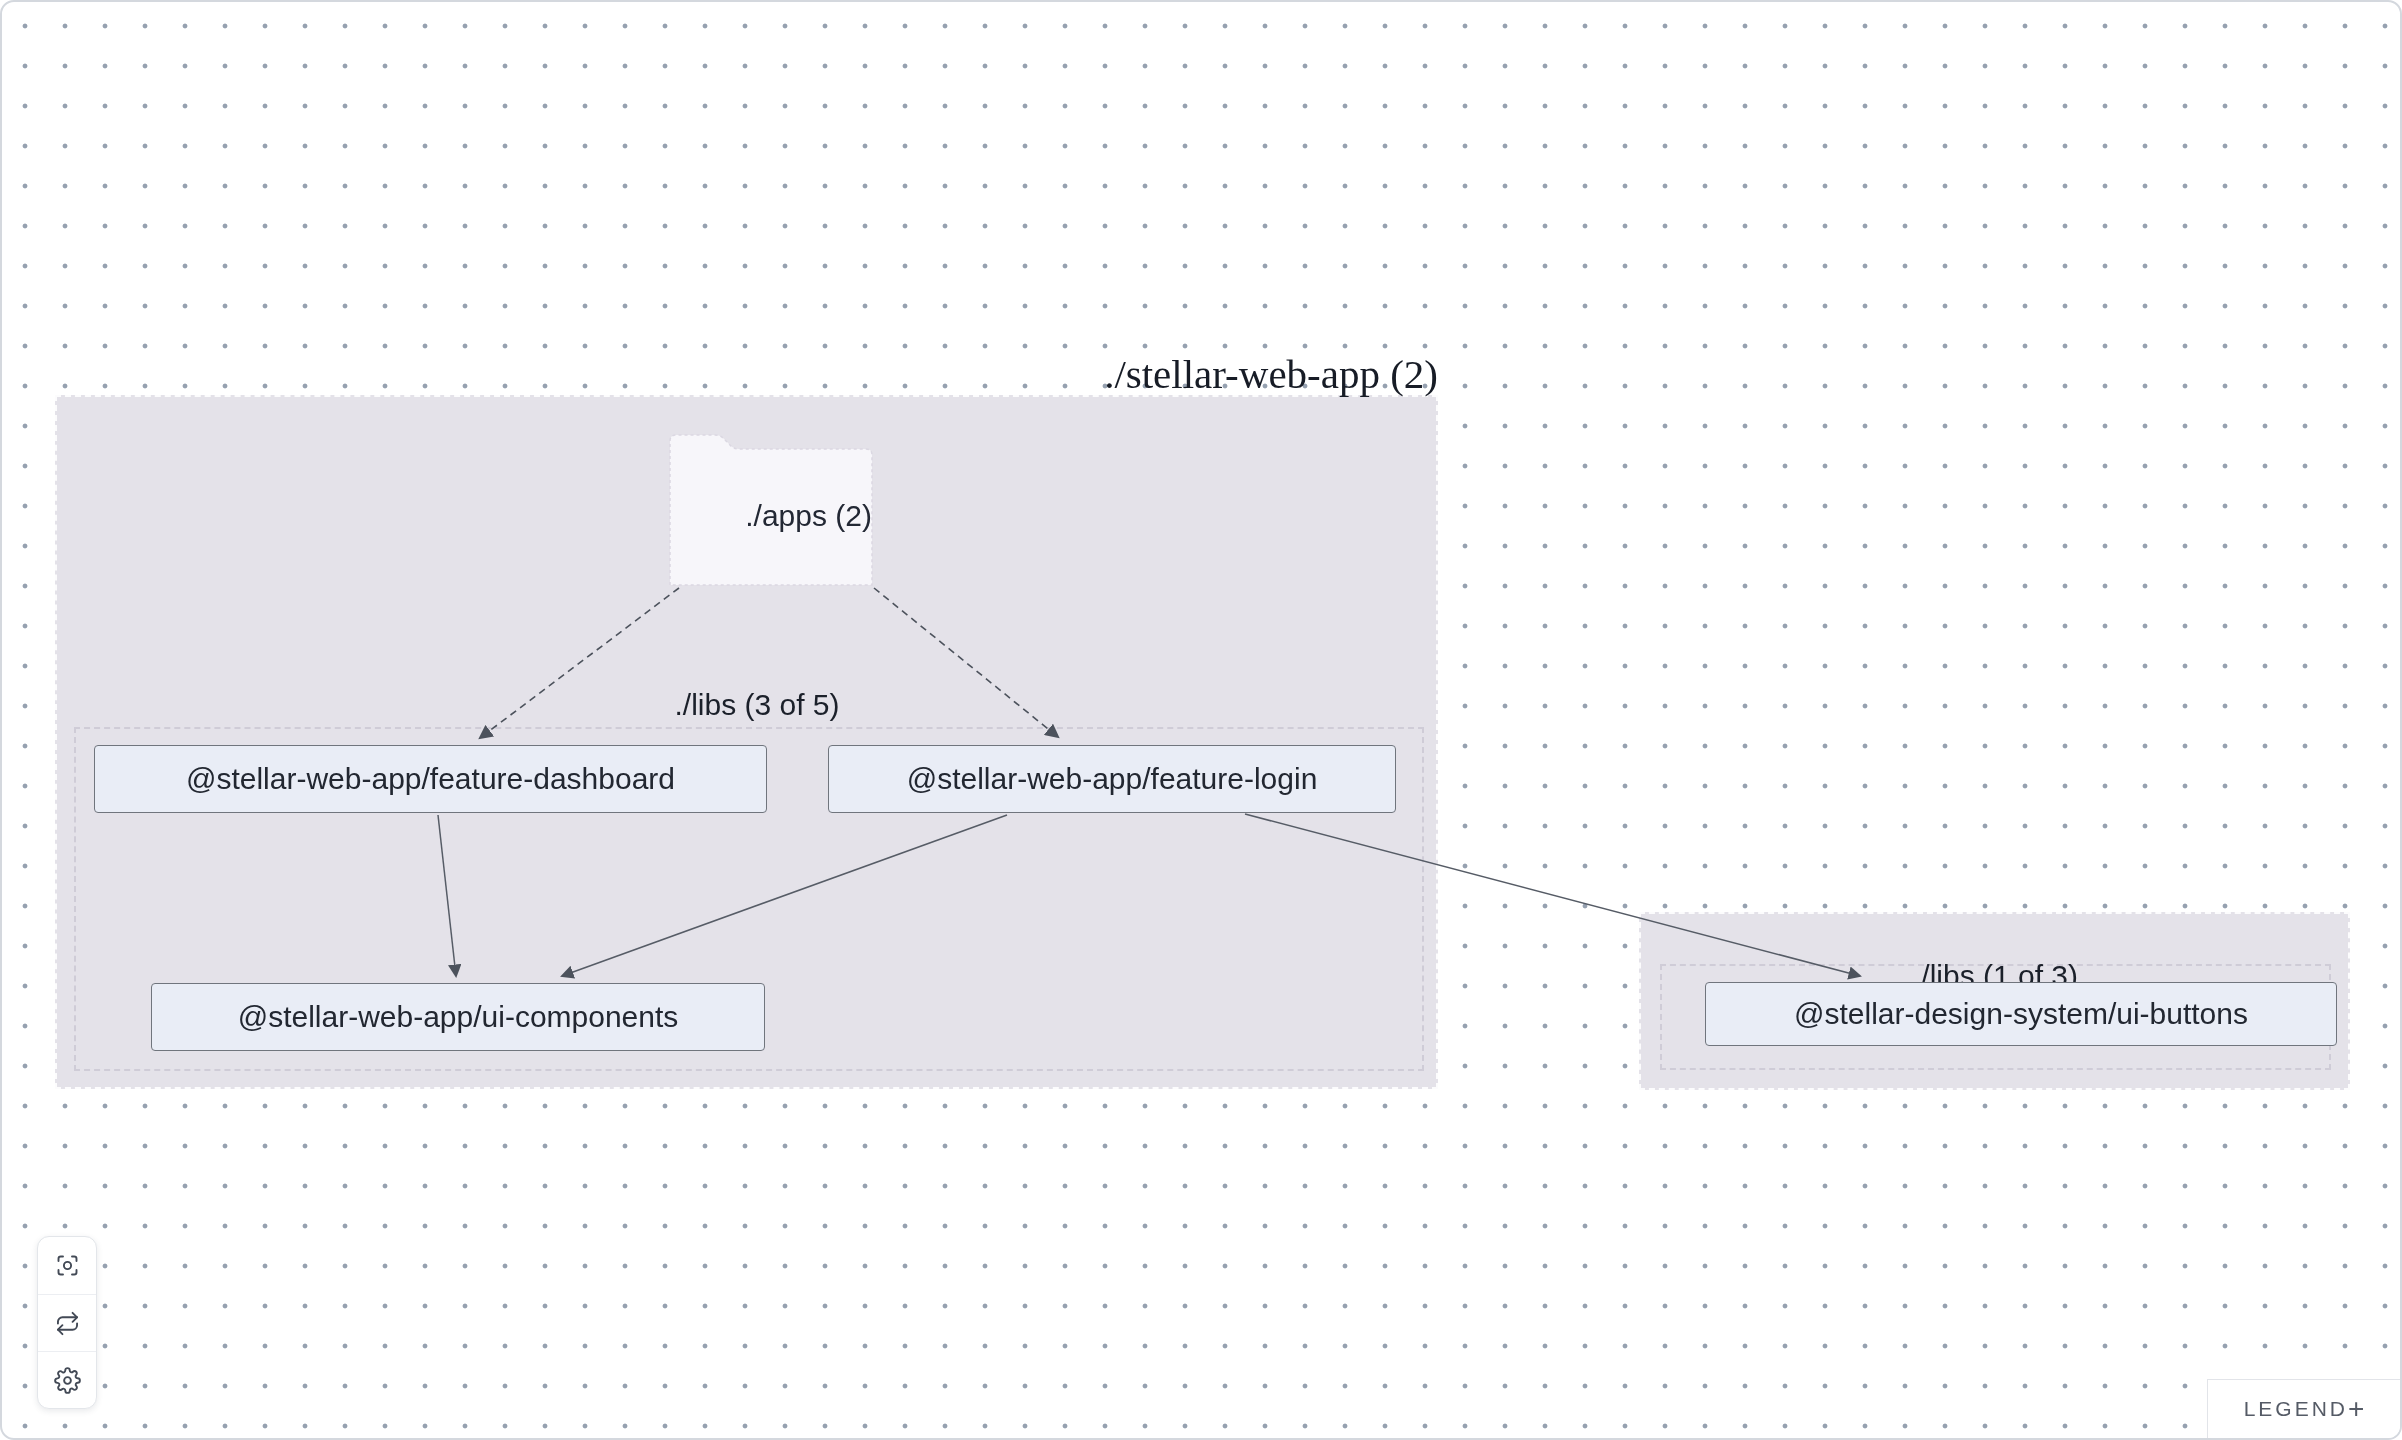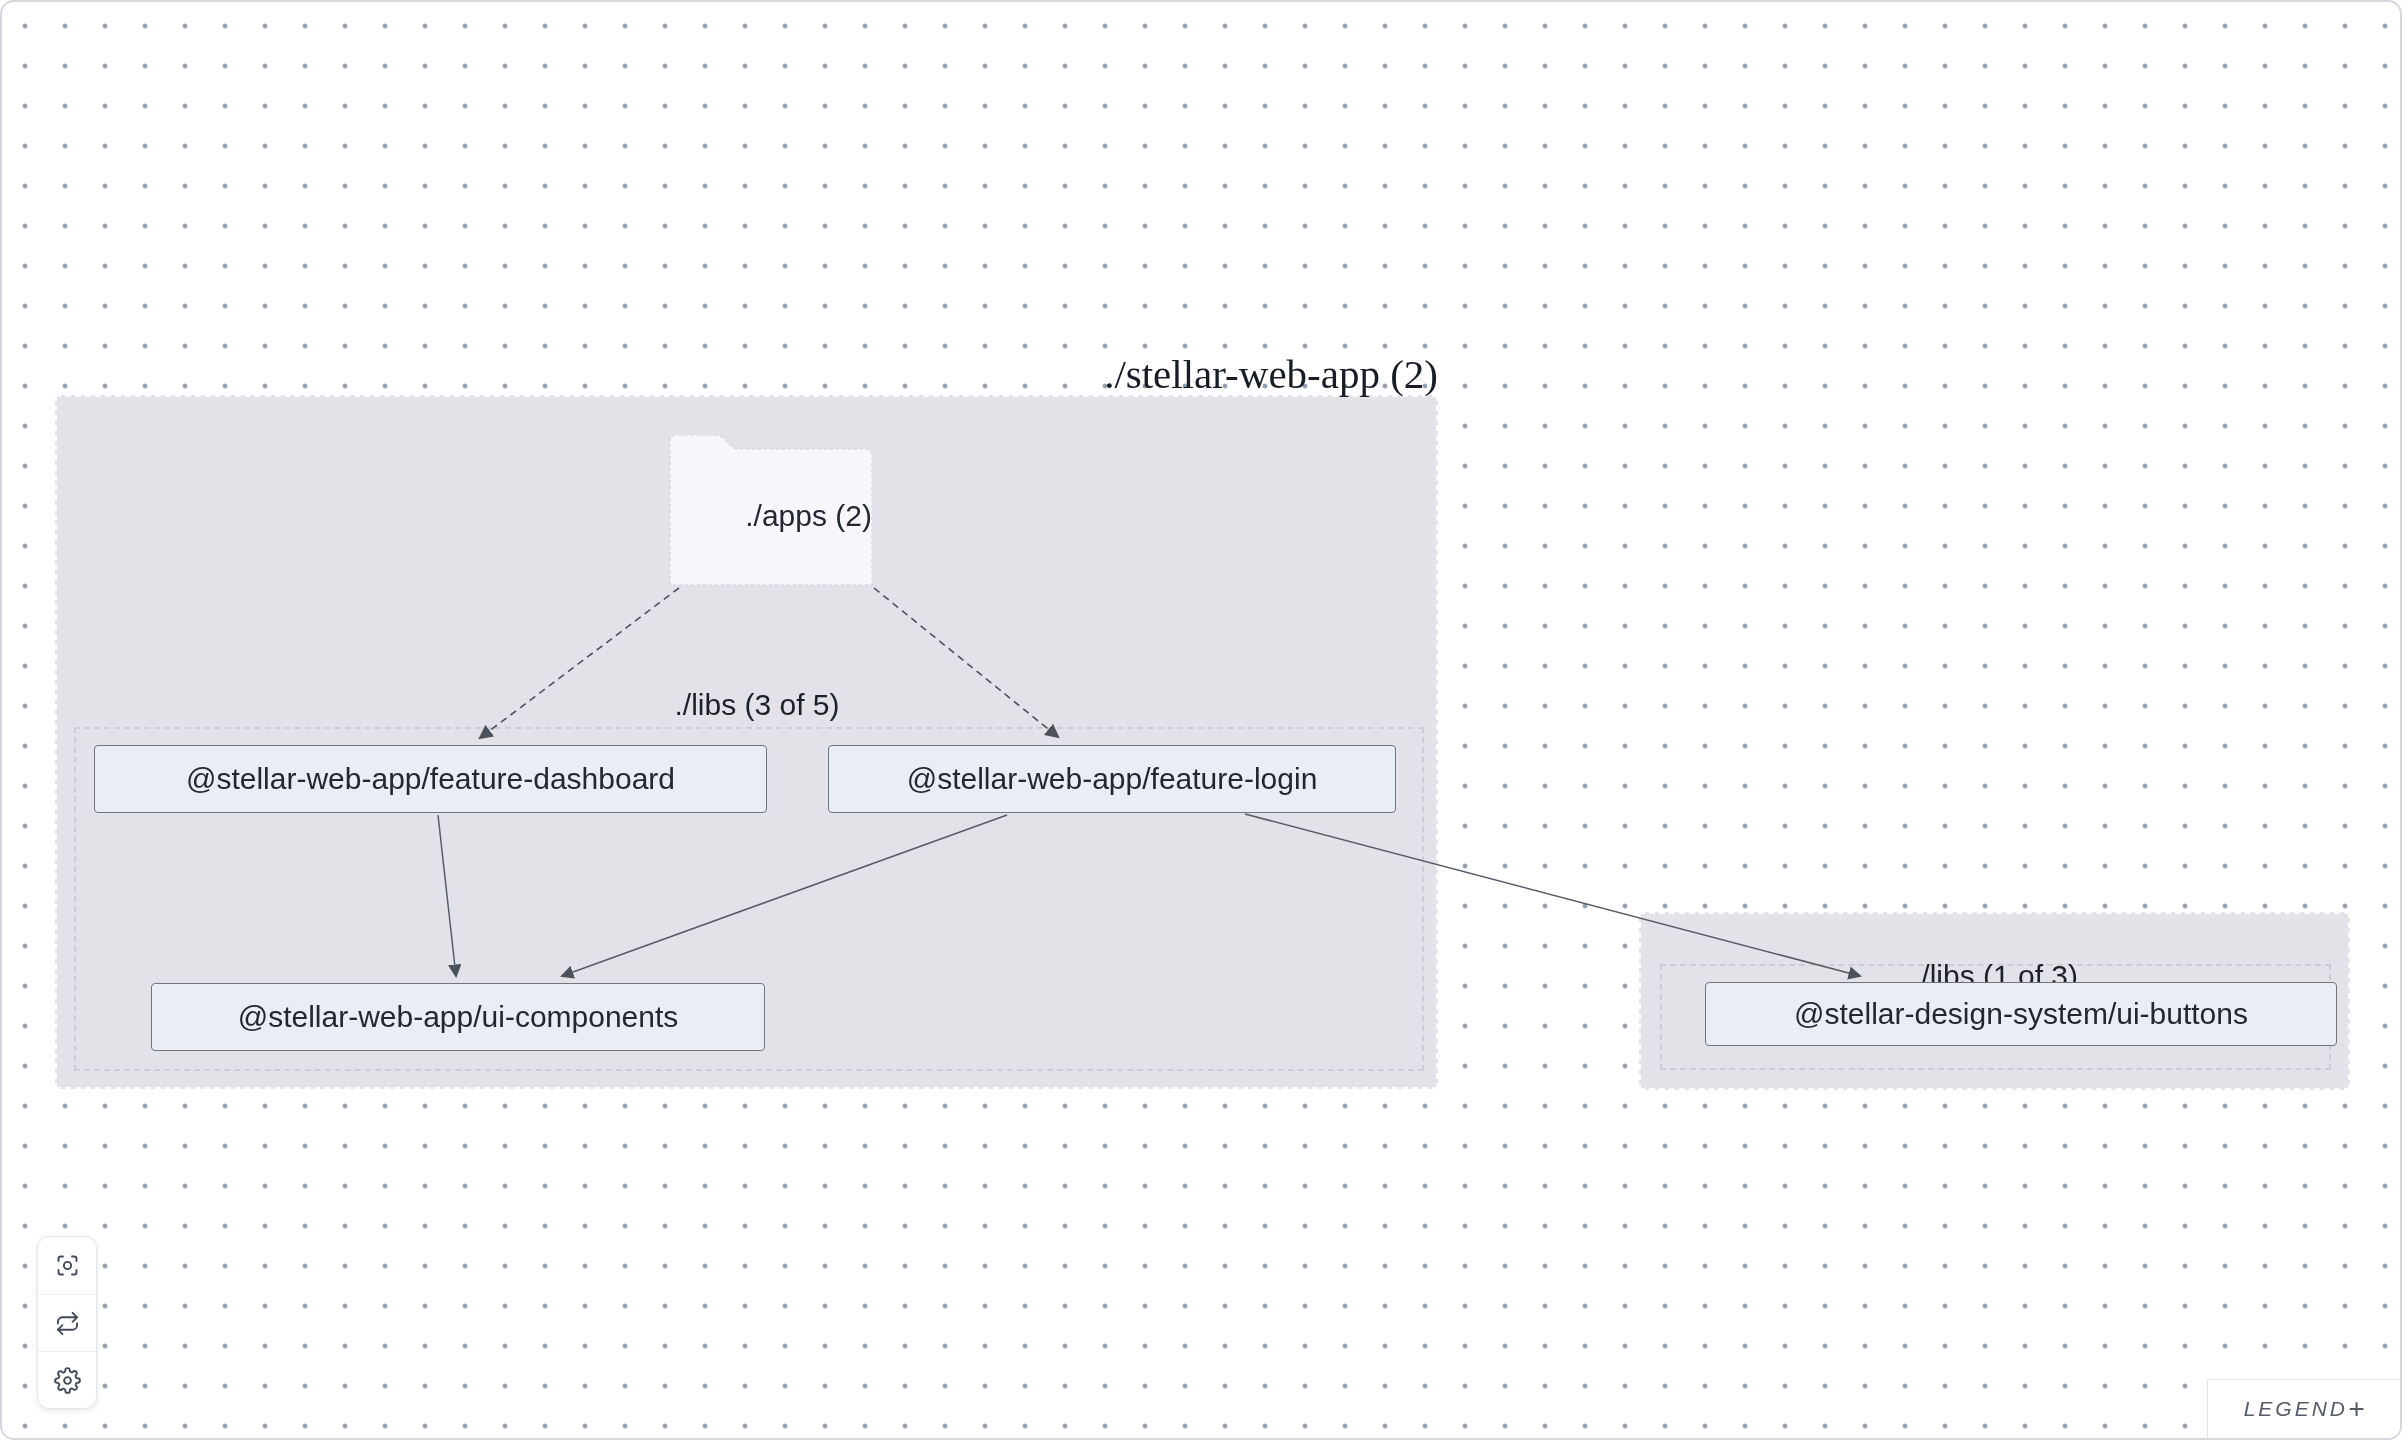--- a/index.html
+++ b/index.html
@@ -123,21 +123,20 @@
     width: 192px;
     height: 58px;
     background: #ffffff;
     border-top: 1px solid #e2e4e9;
     border-left: 1px solid #e2e4e9;
     display: flex;
     align-items: center;
     justify-content: center;
     color: #555b66;
     cursor: pointer;
-    font-style: italic;
   }
   .legend .legend-text {
     font-size: 21px;
     letter-spacing: 3px;
   }
   .legend .legend-plus {
     font-size: 28px;
     font-weight: 300;
     line-height: 1;
   }

